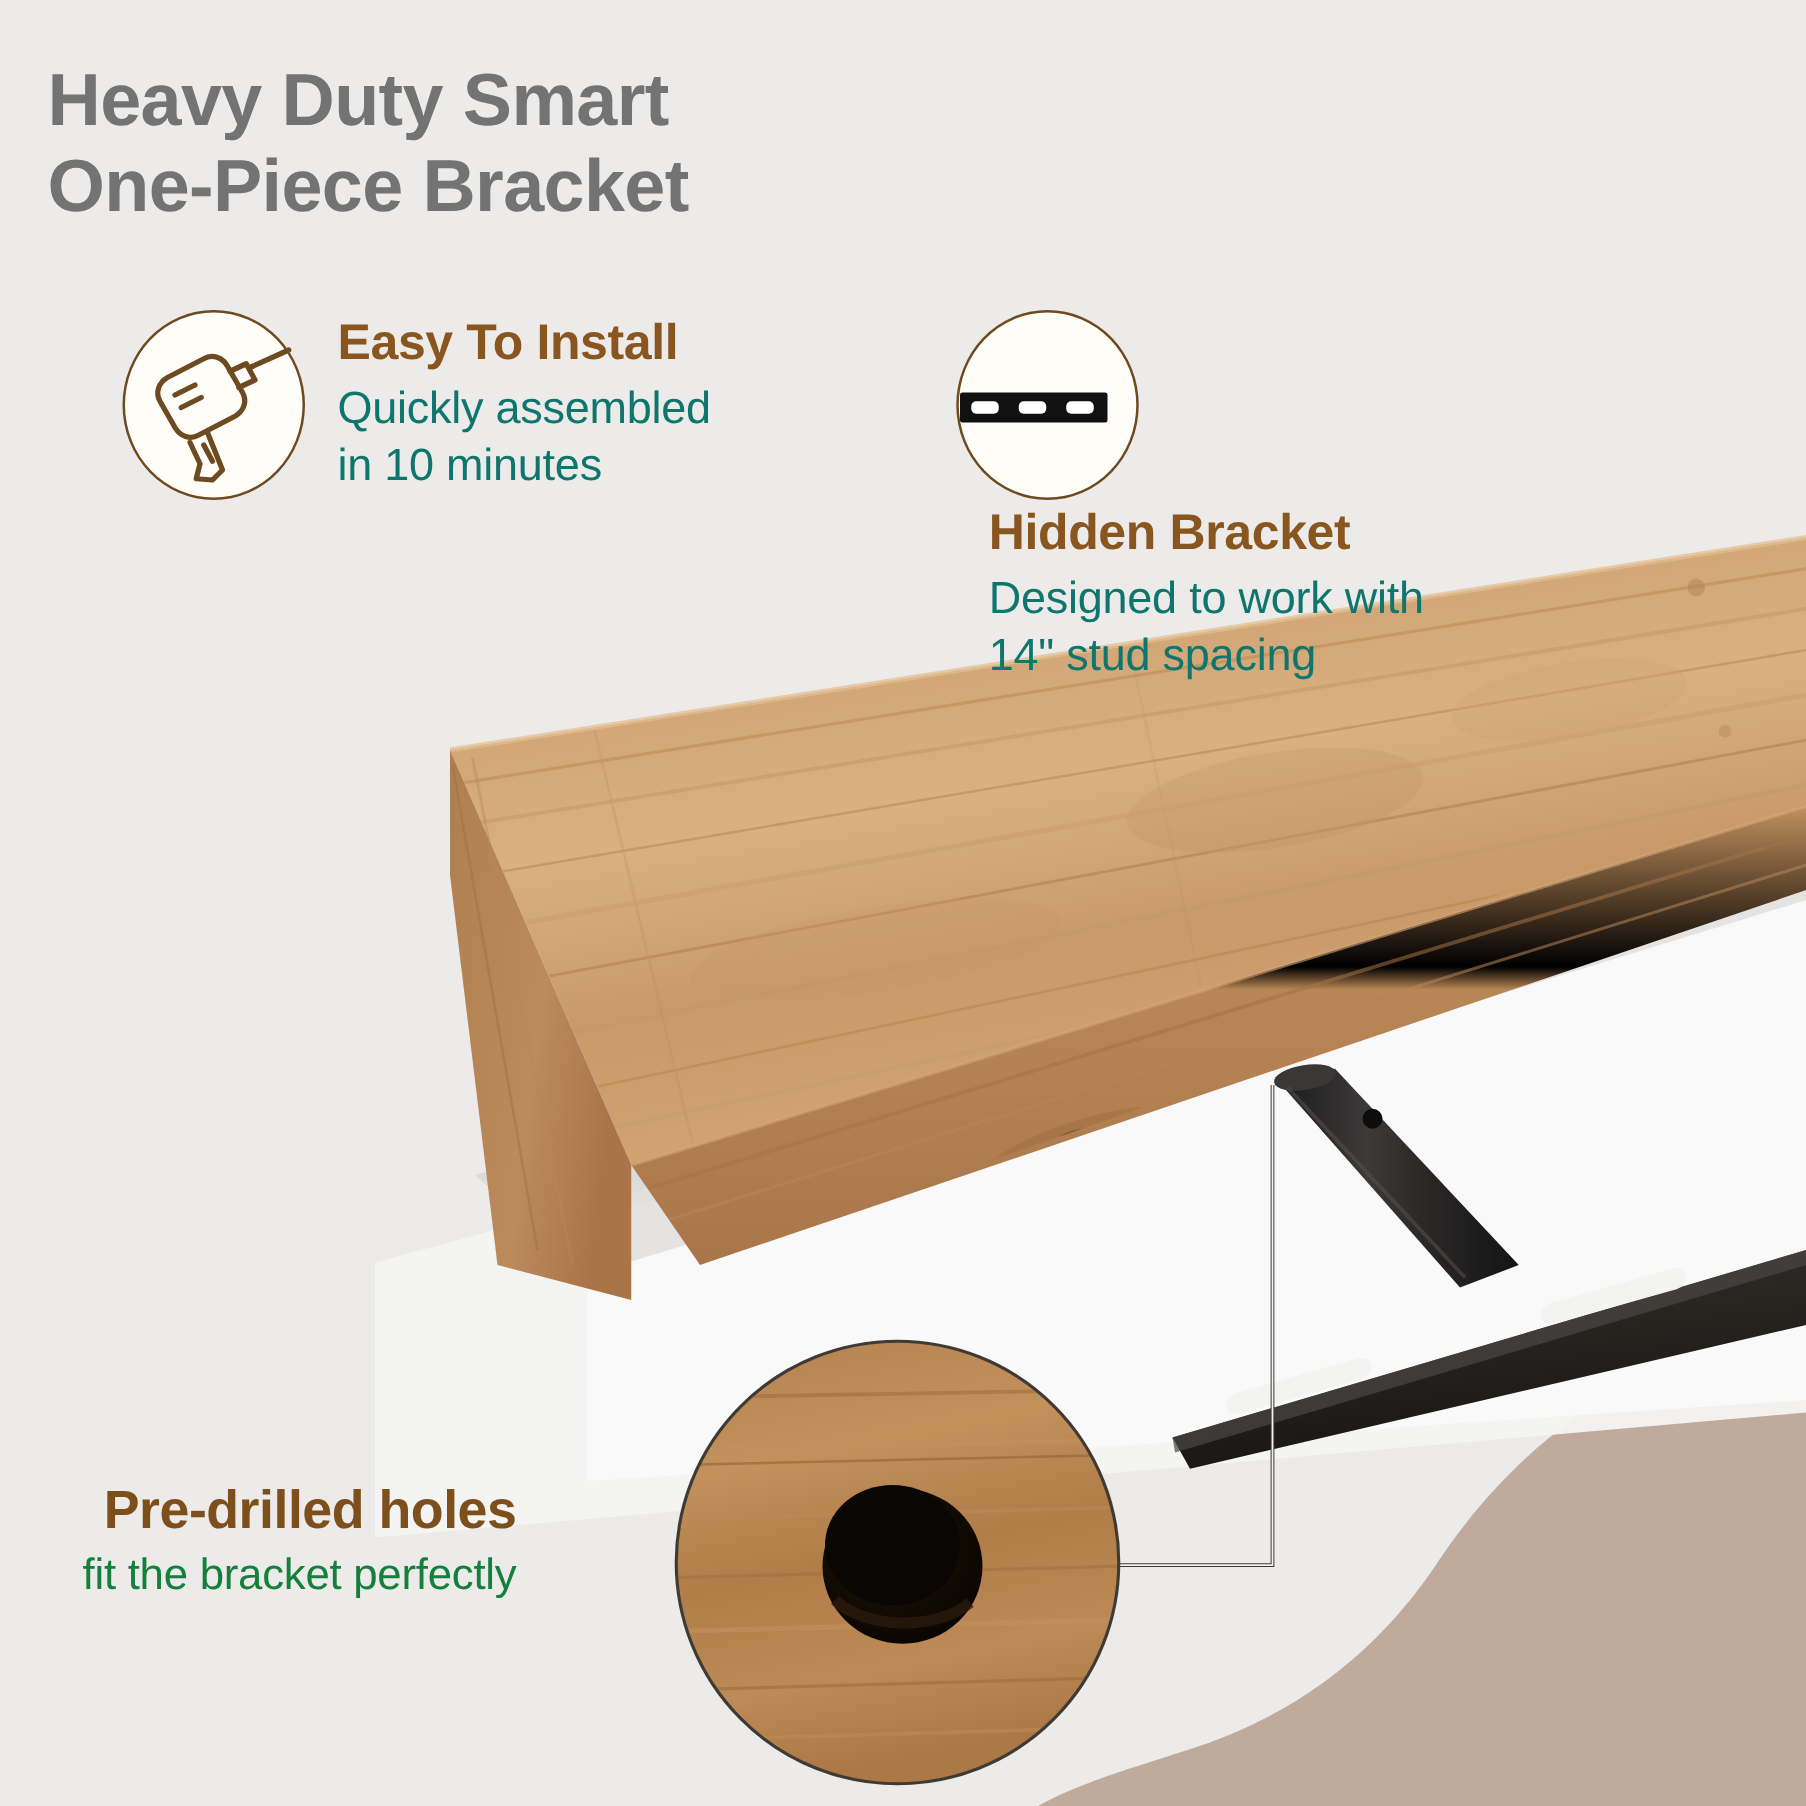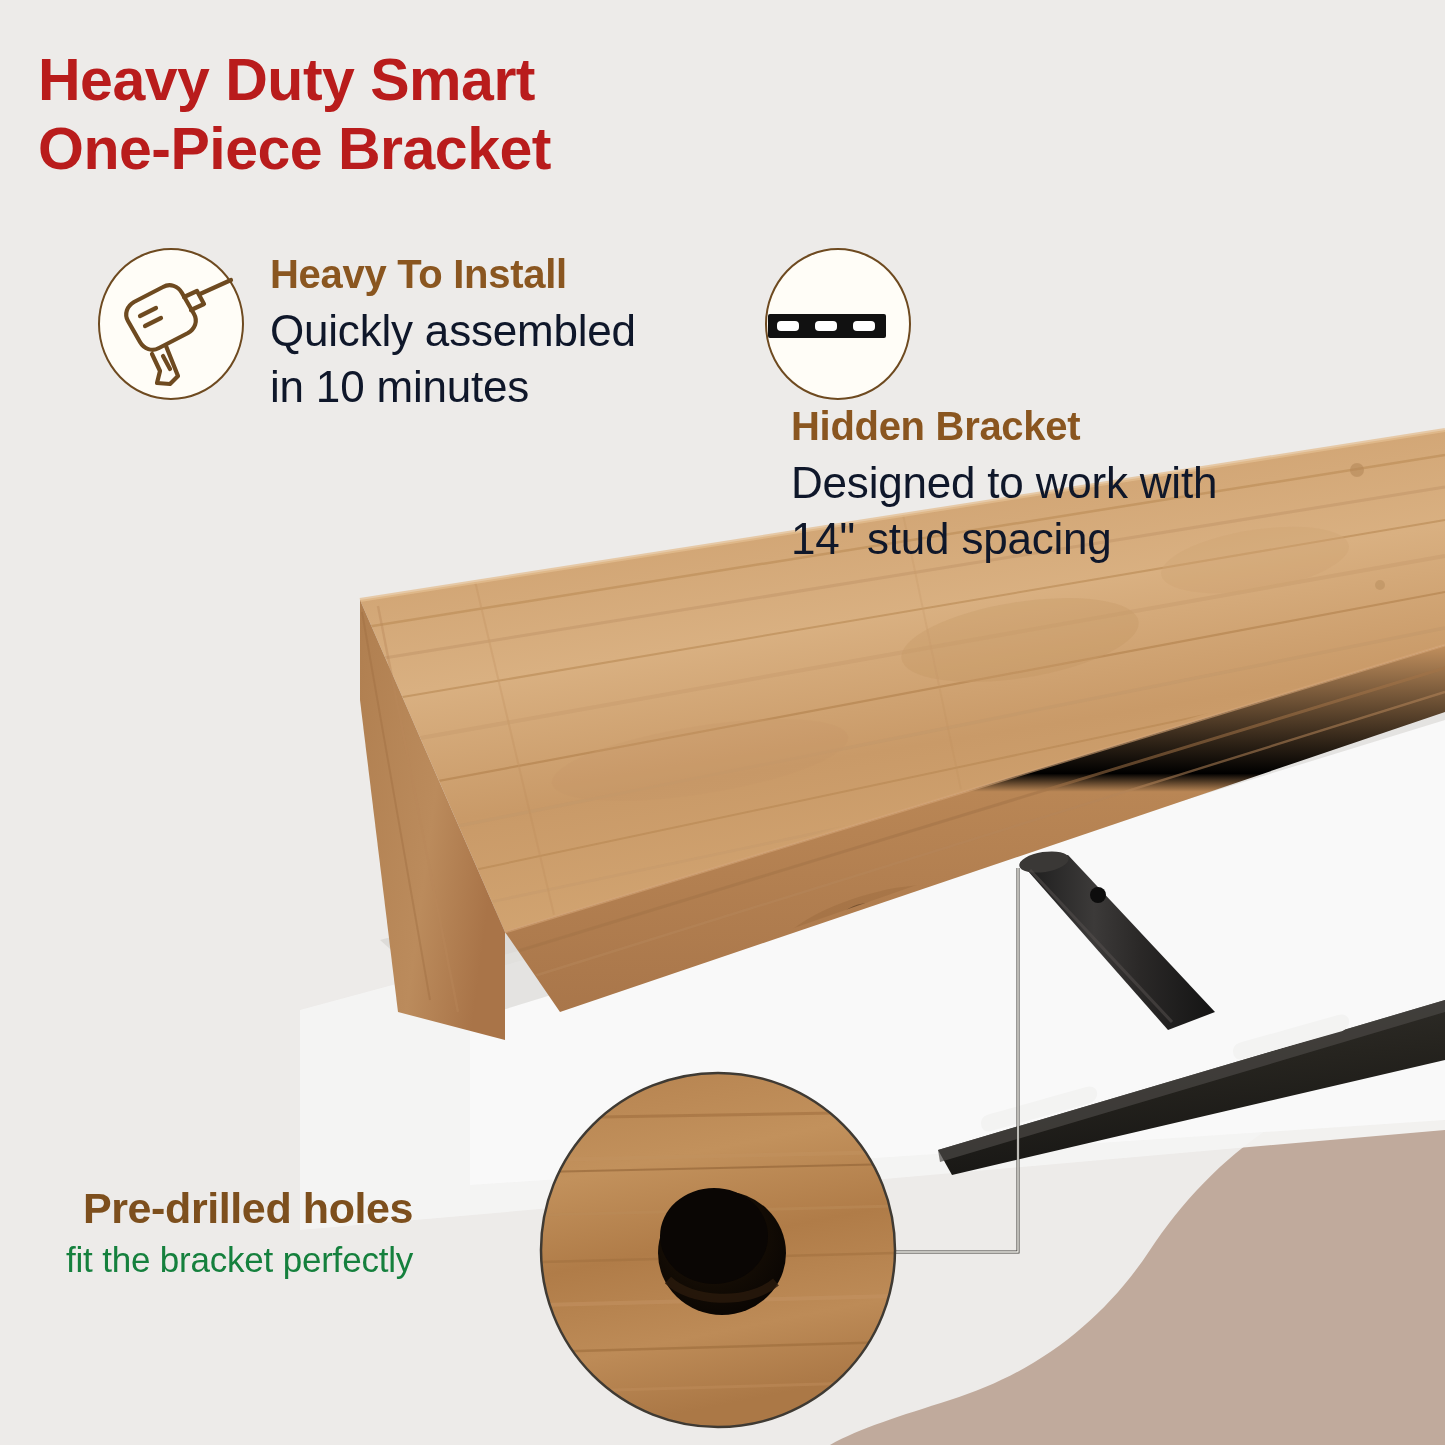--- a/index.html
+++ b/index.html
@@ -14,21 +14,21 @@
 
   
   .headline {
     position:absolute;
     left:38px; top:46px;
     width:860px;
     font-size:59px;
     font-weight:bold;
     line-height:1.17;
     letter-spacing:-0.5px;
-    color:#b91c1c;
+    color:#737373;
     white-space:pre-line;
   }
 
   
   .feature { position:absolute; display:flex; align-items:flex-start; }
   .feature.f1 { left:98px; top:248px; }
   .feature.f2 { left:765px; top:248px;flex-direction:column; }
 
   .badge {
     width:146px; height:152px;
@@ -42,22 +42,22 @@
   .badge svg { position:absolute; left:0; top:0; }
 
   .ftext { margin-left:26px; padding-top:4px; }
   .ftitle {
     font-size:40px; font-weight:bold;
     color:#8a5620; letter-spacing:-0.3px;
     line-height:1.12; white-space:nowrap;
   }
   .fsub {
     margin-top:6px;
-    font-size:44px;
-    color:#0f172a;
+    font-size:36px;
+    color:#0f766e;
     line-height:1.28;
     white-space:pre-line;
     letter-spacing:-0.2px;
   }
 
   
   .callout { position:absolute; left:66px; top:1185px;text-align:right; }
   .callout .ctitle {
     font-size:43px; font-weight:bold; color:#7d4f1d;
     letter-spacing:-0.4px; line-height:1.1;
@@ -241,21 +241,21 @@
           <path d="M84,47 L97,41 L104,54 L91,60"></path>
           <path d="M100,44 L131,30"></path>
           <path d="M52,104 L60,121 L57,133 L70,134 L78,126 L66,96"></path>
           <path d="M40,66 L56,58"></path>
           <path d="M45,76 L61,68"></path>
           <path d="M63,106 L70,119"></path>
         </g>
       </svg>
     </div>
     <div class="ftext">
-      <div class="ftitle">Heavy To Install</div>
+      <div class="ftitle">Easy To Install</div>
       <div class="fsub">Quickly assembled
 in 10 minutes</div>
     </div>
   </div>
 
   <div class="feature f2">
     <div class="badge">
       <svg width="166" height="152" viewBox="0 0 166 152" style="left:-12px;">
         <rect x="13" y="64" width="118" height="24" rx="2" fill="#111111"></rect>
         <rect x="22" y="71" width="22" height="10" rx="4" fill="#ffffff"></rect>

